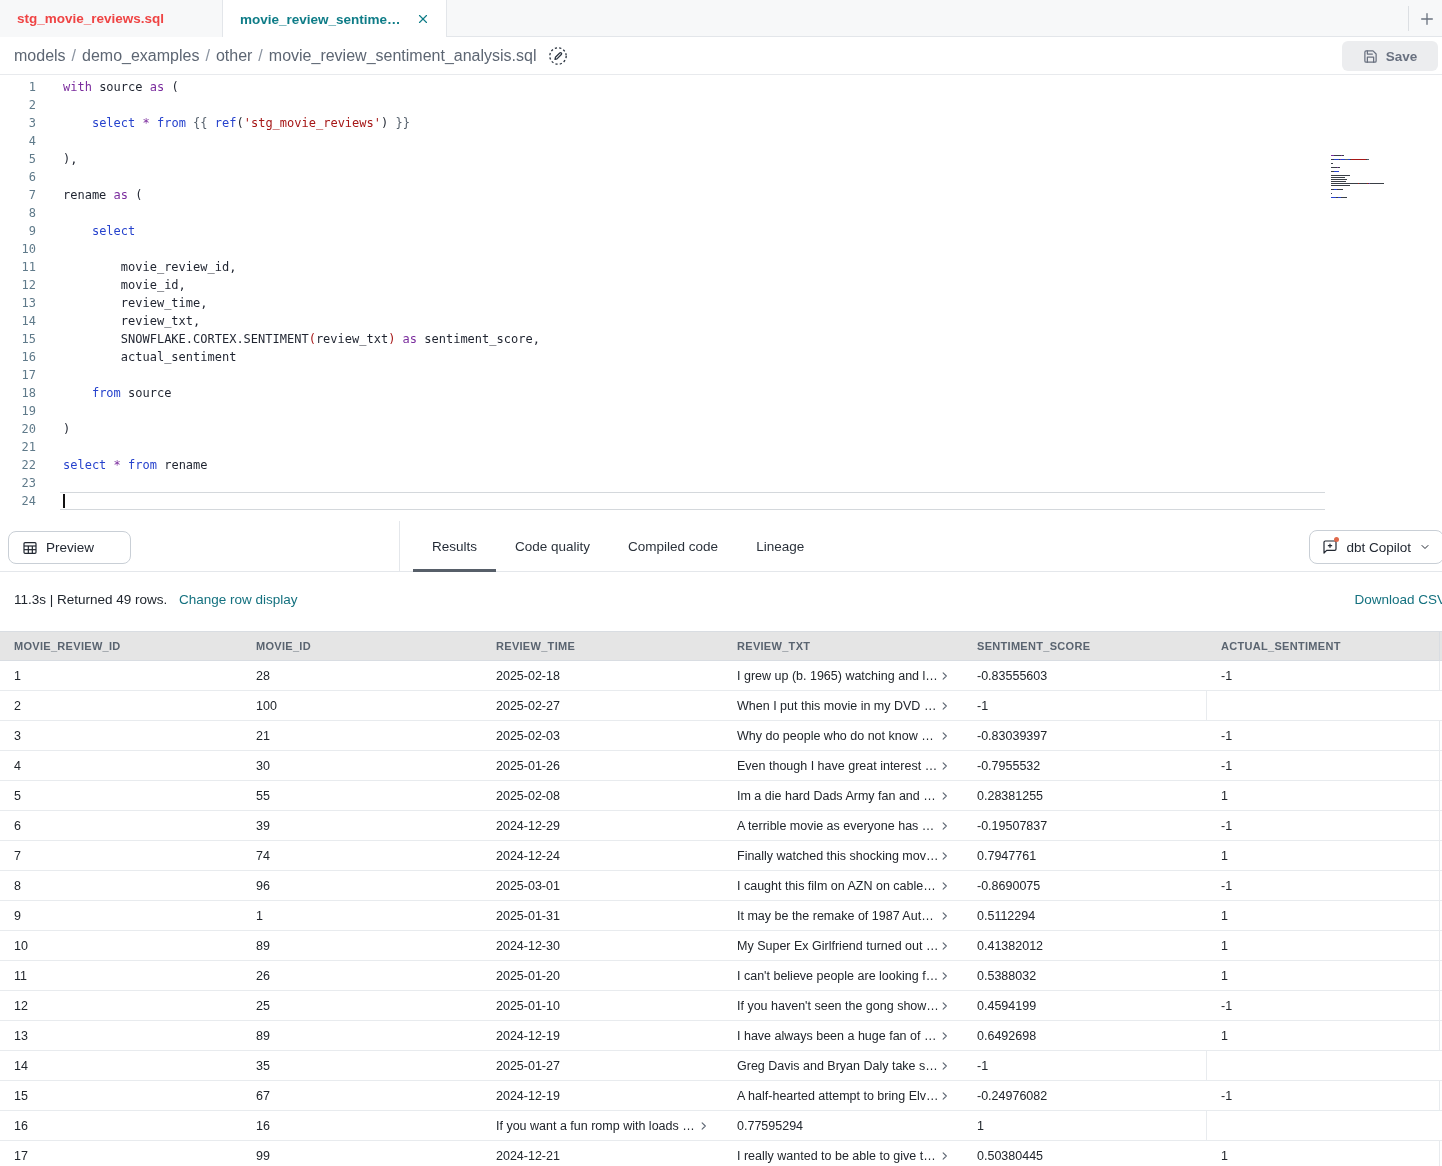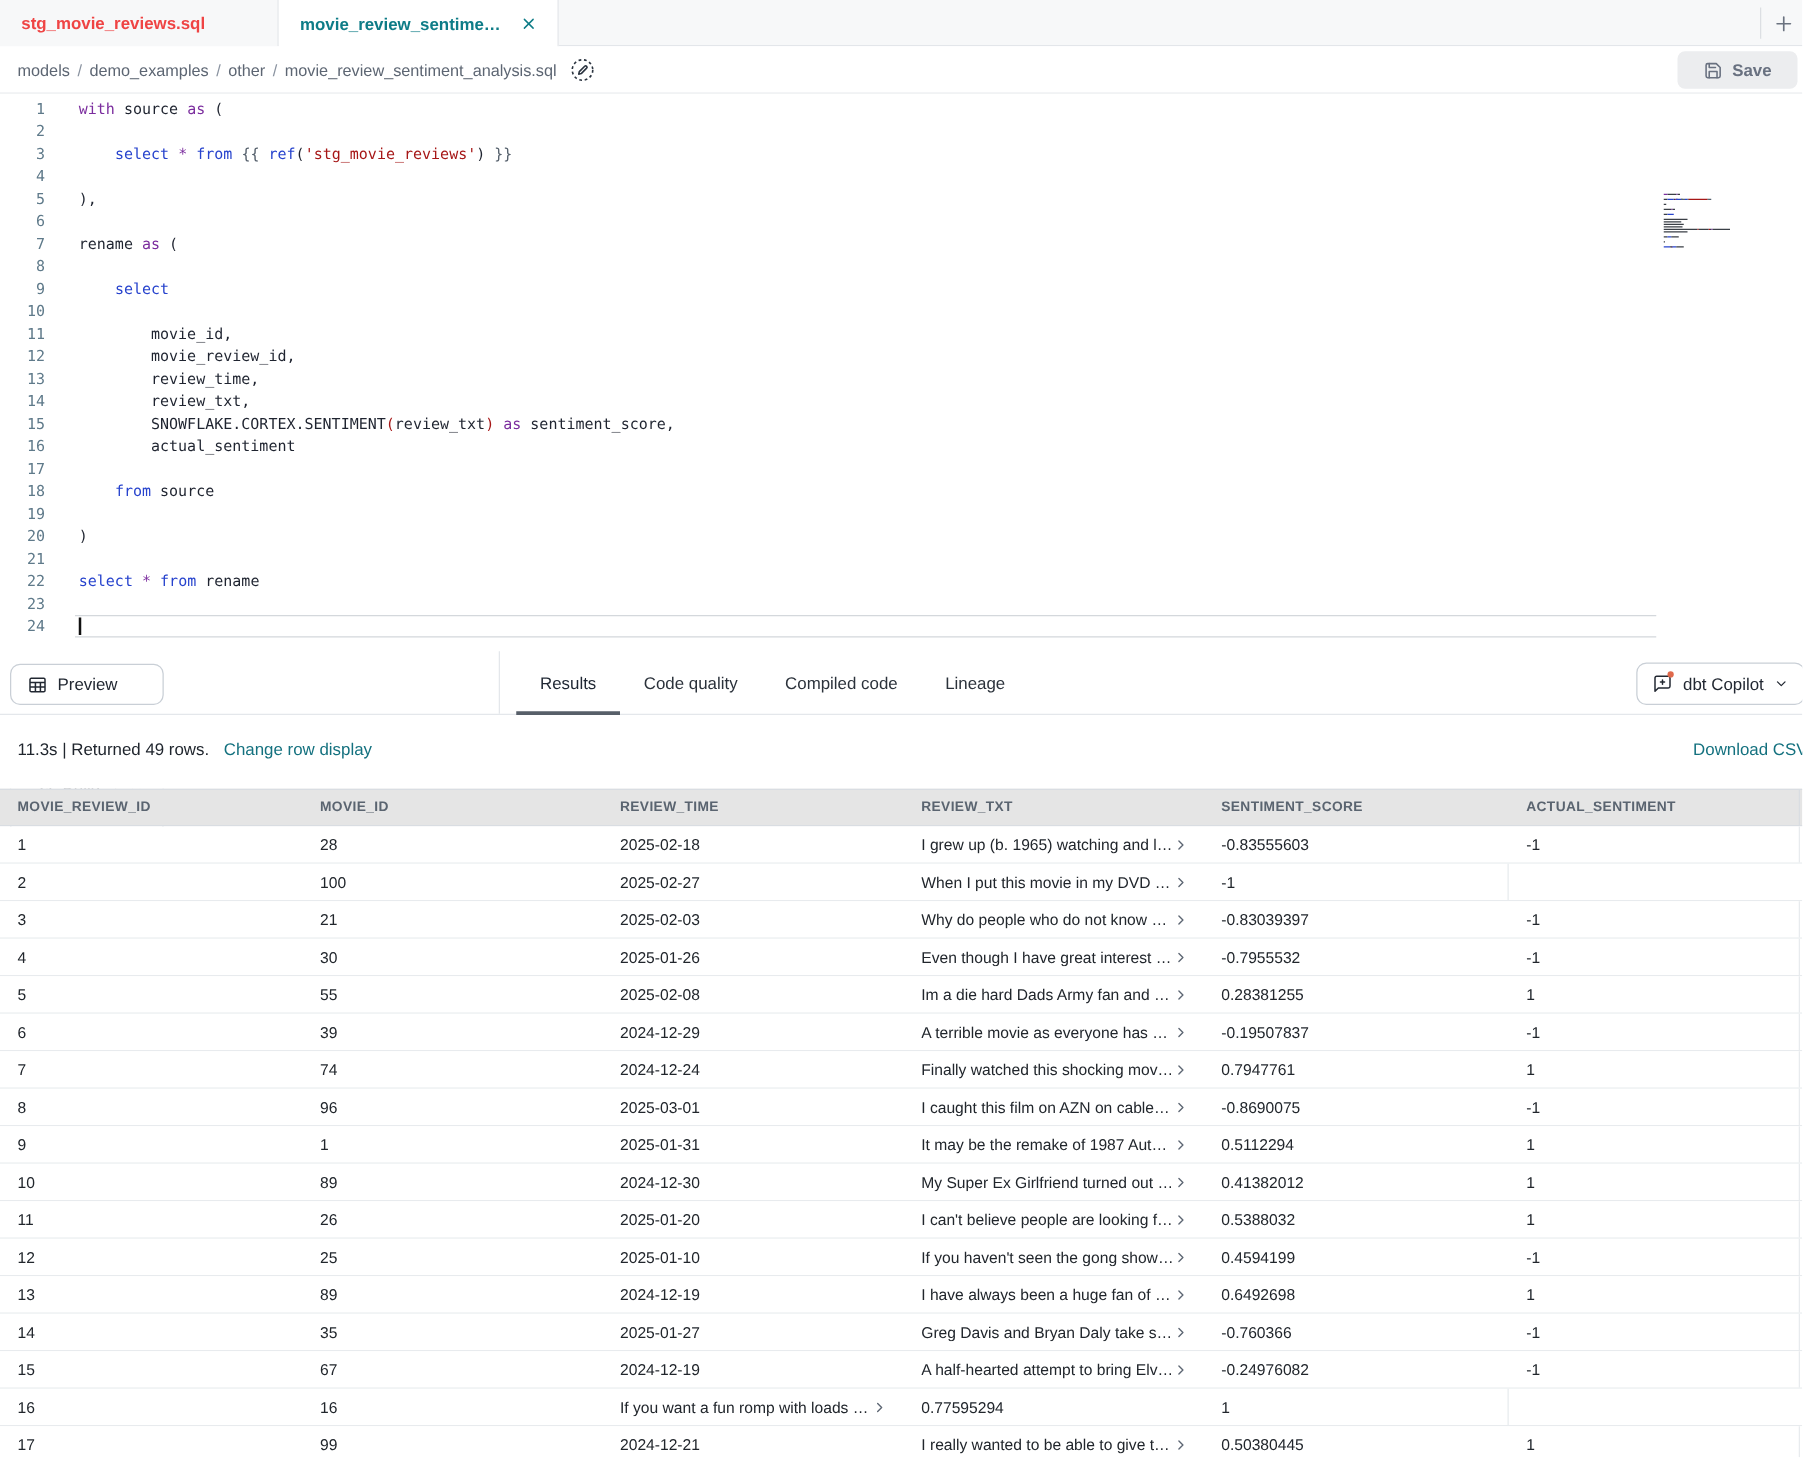--- a/index.html
+++ b/index.html
@@ -12,21 +12,21 @@
   .ftab { position:absolute; top:0; height:37px; display:flex; align-items:center; font-size:13.5px; font-weight:600; cursor:pointer; }
   .ftab-1 { left:0; width:223px; padding-left:17px; color:#ef4444; background:#f7f8f9; border-right:1px solid #e3e6ea; }
   .ftab-2 { left:223px; width:224px; padding-left:17px; color:#0e7c87; background:#fff; border-right:1px solid #e3e6ea; height:38px; }
   .ftab-2 .lbl { max-width:168px; overflow:hidden; text-overflow:ellipsis; white-space:nowrap; }
   .tab-close { margin-left:8px; display:inline-flex; }
   .newtab-divider { position:absolute; left:1408px; top:6px; height:25px; width:1px; background:#dcdfe3; }
   .newtab { position:absolute; left:1417px; top:9px; width:20px; height:20px; display:flex; align-items:center; justify-content:center; cursor:pointer; }
 
   
   .crumbrow { position:absolute; top:37px; left:0; right:0; height:38px; background:#fff; border-bottom:1px solid #e8eaed; }
-  .crumbs { position:absolute; left:14px; top:0; height:38px; display:flex; align-items:center; font-size:13px; color:#5d6673;justify-content:center; }
+  .crumbs { position:absolute; left:14px; top:0; height:38px; display:flex; align-items:center; font-size:16px; color:#5d6673;justify-content:center; }
   .crumbs .sep { margin:0 6px; color:#8a93a0; }
   .crumb-icon { margin-left:11px; display:inline-flex; }
   .save-btn { position:absolute; right:4px; top:4px; height:30px; width:96px; background:#ecedef; border:none; border-radius:6px; display:flex; align-items:center; justify-content:center; gap:8px; font-size:13.5px; font-weight:600; color:#697180; cursor:pointer; font-family:inherit; }
 
   
   .editor { position:absolute; top:75px; left:0; right:0; height:446px; background:#fff; font-family:"DejaVu Sans Mono", monospace; font-size:12px; cursor:text; }
   .gutter { position:absolute; left:0; top:3px; width:36px; text-align:right; color:#5f7a8a; }
   .gutter .ln { height:18px; line-height:18px; }
   .codelines { position:absolute; left:60px; right:117px; top:3px; }
   .cl { height:18px; line-height:18px; white-space:pre; padding-left:3px; position:relative; }
@@ -162,22 +162,22 @@
         <div class="cl"><span class="tk-kw">with</span><span class="tk-pl"> source </span><span class="tk-kw">as</span><span class="tk-pl"> (</span></div>
         <div class="cl"></div>
         <div class="cl"><span class="tk-pl">    </span><span class="tk-def">select</span><span class="tk-pl"> </span><span class="tk-kw">*</span><span class="tk-pl"> </span><span class="tk-def">from</span><span class="tk-pl"> </span><span class="tk-brc">{{ </span><span class="tk-def">ref</span><span class="tk-pl">(</span><span class="tk-str">'stg_movie_reviews'</span><span class="tk-pl">)</span><span class="tk-brc"> }}</span></div>
         <div class="cl"></div>
         <div class="cl"><span class="tk-pl">),</span></div>
         <div class="cl"></div>
         <div class="cl"><span class="tk-pl">rename </span><span class="tk-kw">as</span><span class="tk-pl"> (</span></div>
         <div class="cl"></div>
         <div class="cl"><span class="tk-pl">    </span><span class="tk-def">select</span></div>
         <div class="cl"></div>
+        <div class="cl"><span class="tk-pl">        movie_review_id,</span></div>
         <div class="cl"><span class="tk-pl">        movie_id,</span></div>
-        <div class="cl"><span class="tk-pl">        movie_review_id,</span></div>
         <div class="cl"><span class="tk-pl">        review_time,</span></div>
         <div class="cl"><span class="tk-pl">        review_txt,</span></div>
         <div class="cl"><span class="tk-pl">        SNOWFLAKE.CORTEX.SENTIMENT</span><span class="tk-str">(</span><span class="tk-pl">review_txt</span><span class="tk-str">)</span><span class="tk-pl"> </span><span class="tk-kw">as</span><span class="tk-pl"> sentiment_score,</span></div>
         <div class="cl"><span class="tk-pl">        actual_sentiment</span></div>
         <div class="cl"></div>
         <div class="cl"><span class="tk-pl">    </span><span class="tk-def">from</span><span class="tk-pl"> source</span></div>
         <div class="cl"></div>
         <div class="cl"><span class="tk-pl">)</span></div>
         <div class="cl"></div>
         <div class="cl"><span class="tk-def">select</span><span class="tk-pl"> </span><span class="tk-kw">*</span><span class="tk-pl"> </span><span class="tk-def">from</span><span class="tk-pl"> rename</span></div>
@@ -508,21 +508,20 @@
         <div class="tc">35</div>
         <div class="tc">2025-01-27</div>
         <div class="tc">
           <span class="txt">Greg Davis and Bryan Daly take some …</span>
           <span class="expander">
             <svg width="11" height="11" viewBox="0 0 24 24" fill="none" stroke="#5d6673" stroke-width="2.4" stroke-linecap="round" stroke-linejoin="round">
               <polyline points="9 5 16 12 9 19"></polyline>
             </svg>
           </span>
         </div>
-        <div class="tc">-0.760366</div>
         <div class="tc">-1</div>
       </div>
       <div class="trow">
         <div class="tc">15</div>
         <div class="tc">67</div>
         <div class="tc">2024-12-19</div>
         <div class="tc">
           <span class="txt">A half-hearted attempt to bring Elvis P…</span>
           <span class="expander">
             <svg width="11" height="11" viewBox="0 0 24 24" fill="none" stroke="#5d6673" stroke-width="2.4" stroke-linecap="round" stroke-linejoin="round">

